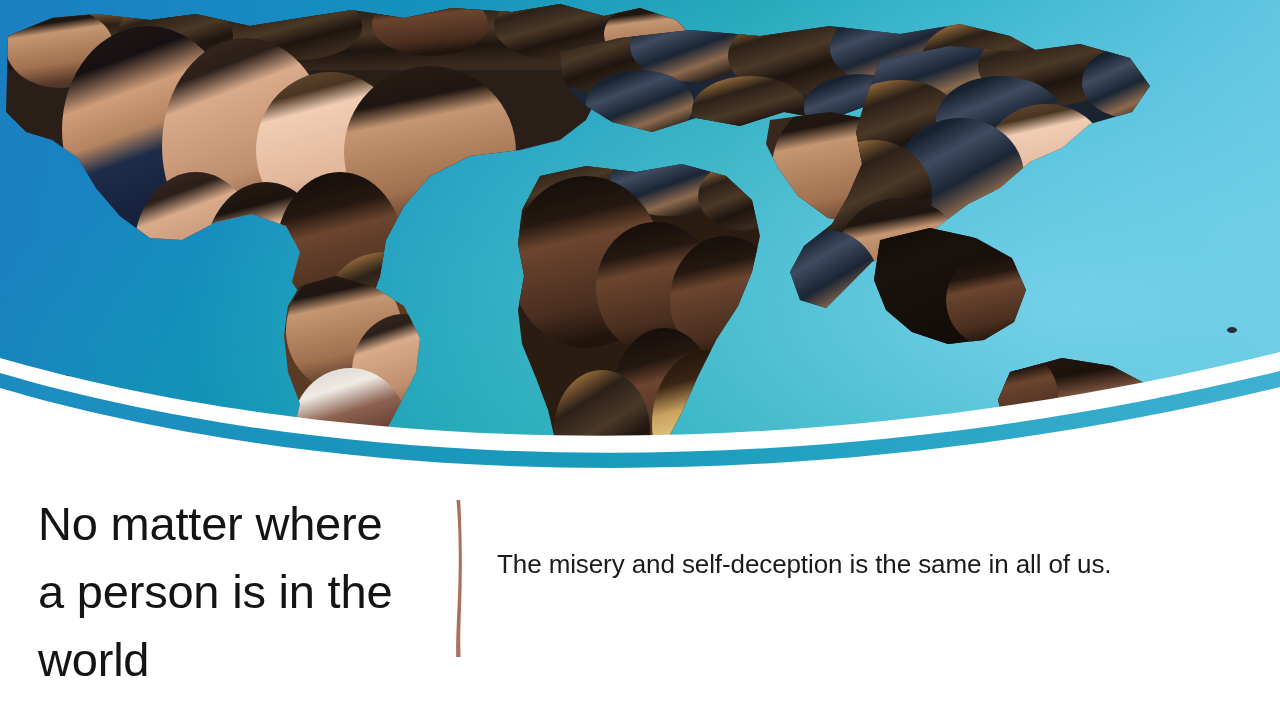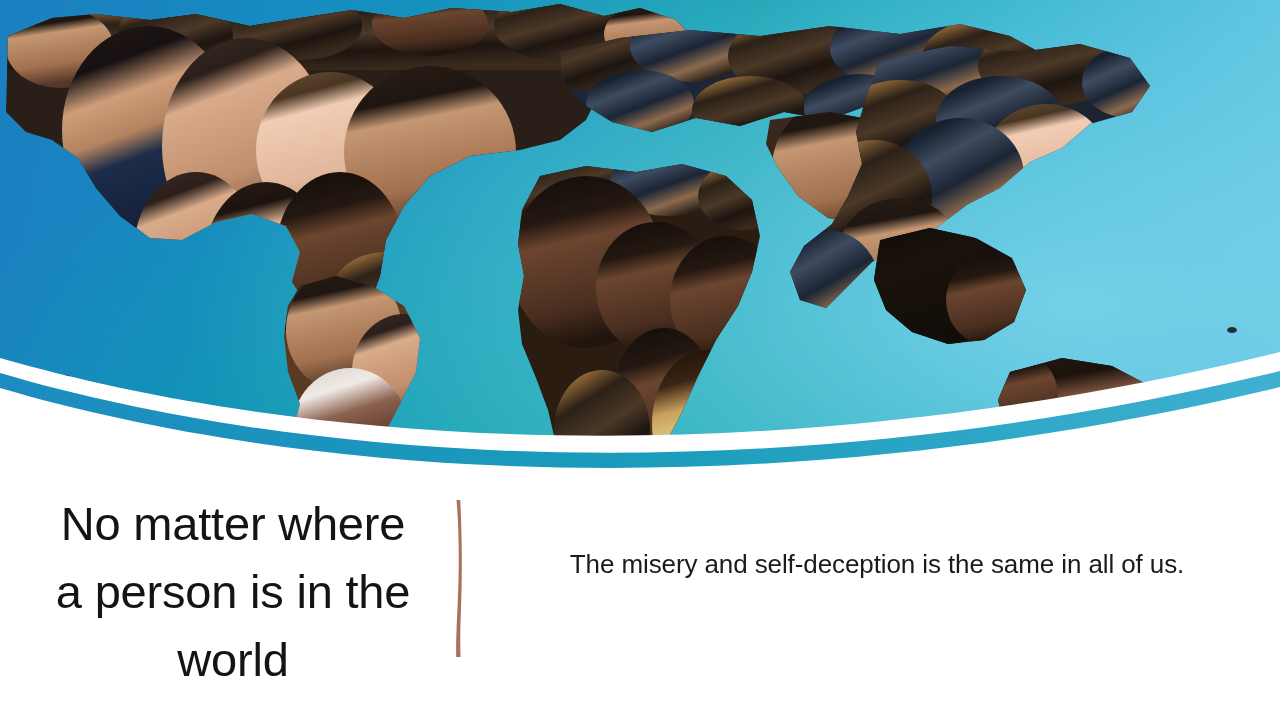--- a/index.html
+++ b/index.html
@@ -7,21 +7,20 @@
     padding: 0;
     background: #ffffff;
   }
   #slide {
     position: relative;
     width: 1280px;
     height: 720px;
     overflow: hidden;
     background: #ffffff;
     font-family: "Liberation Sans", sans-serif;
-    text-align: center;
   }
 
   
   #banner {
     position: absolute;
     left: 0; top: 0;
     width: 1280px;
     height: 492px;
     overflow: hidden;
   }

